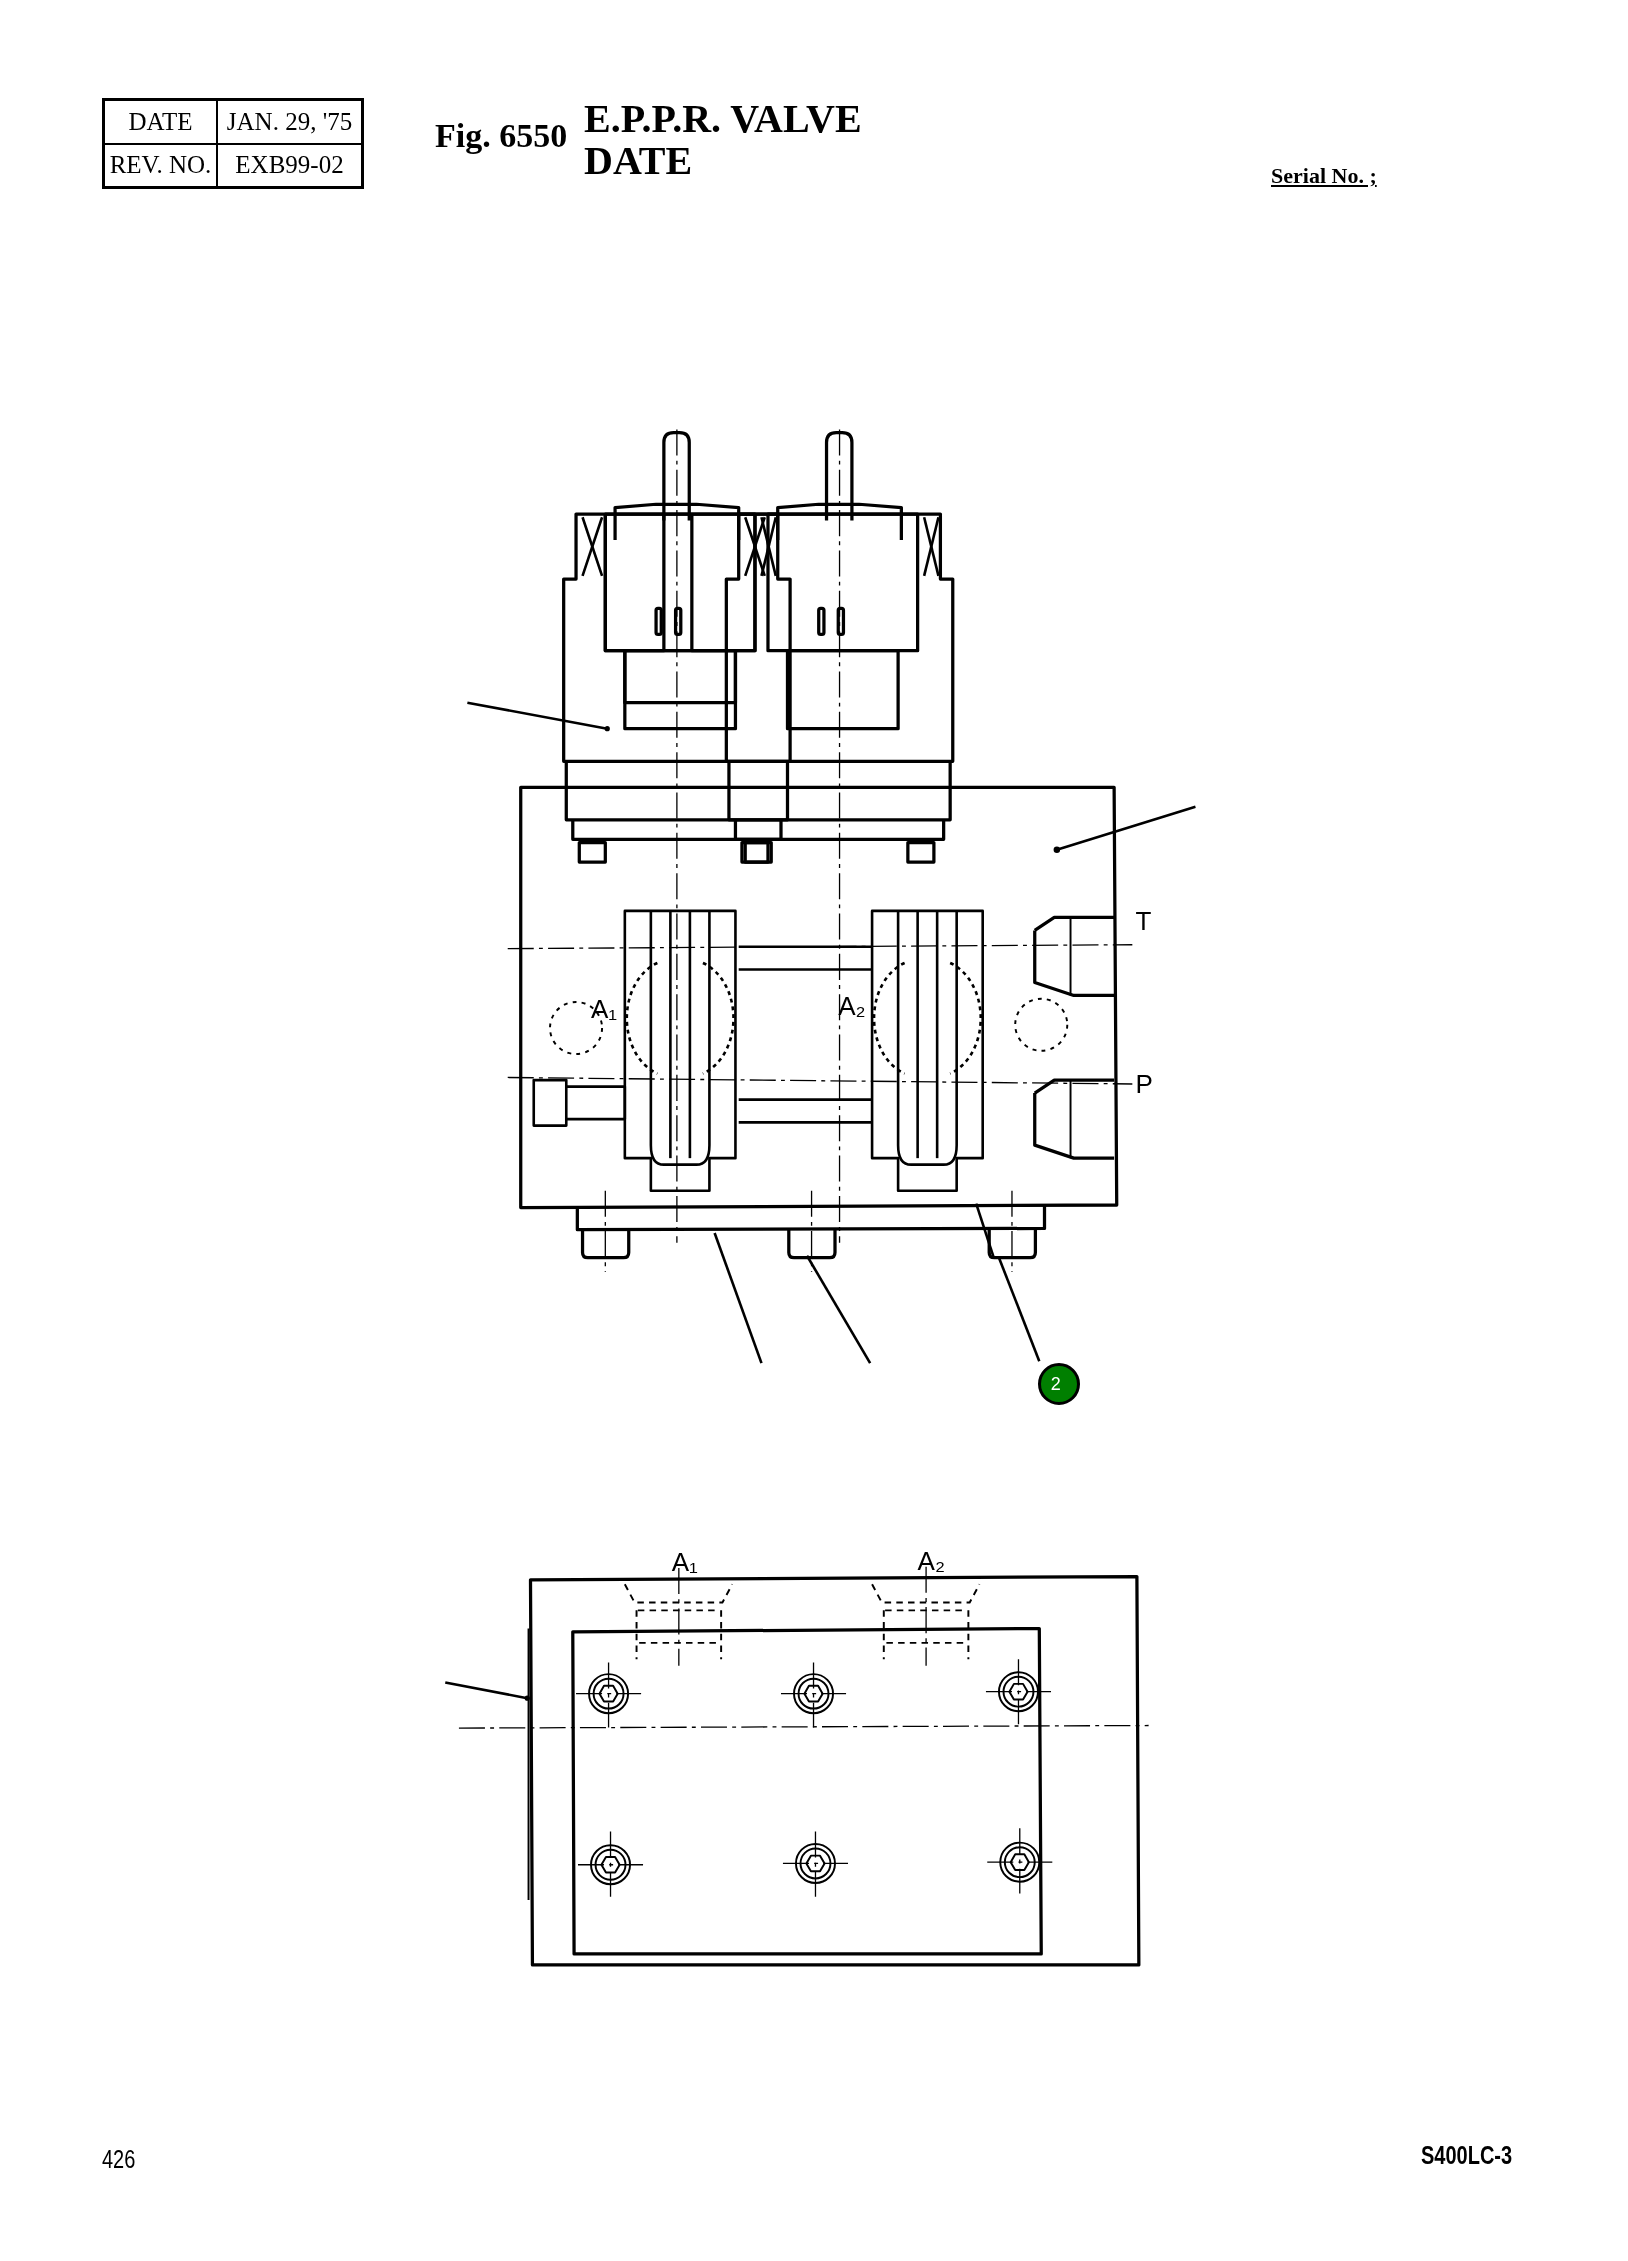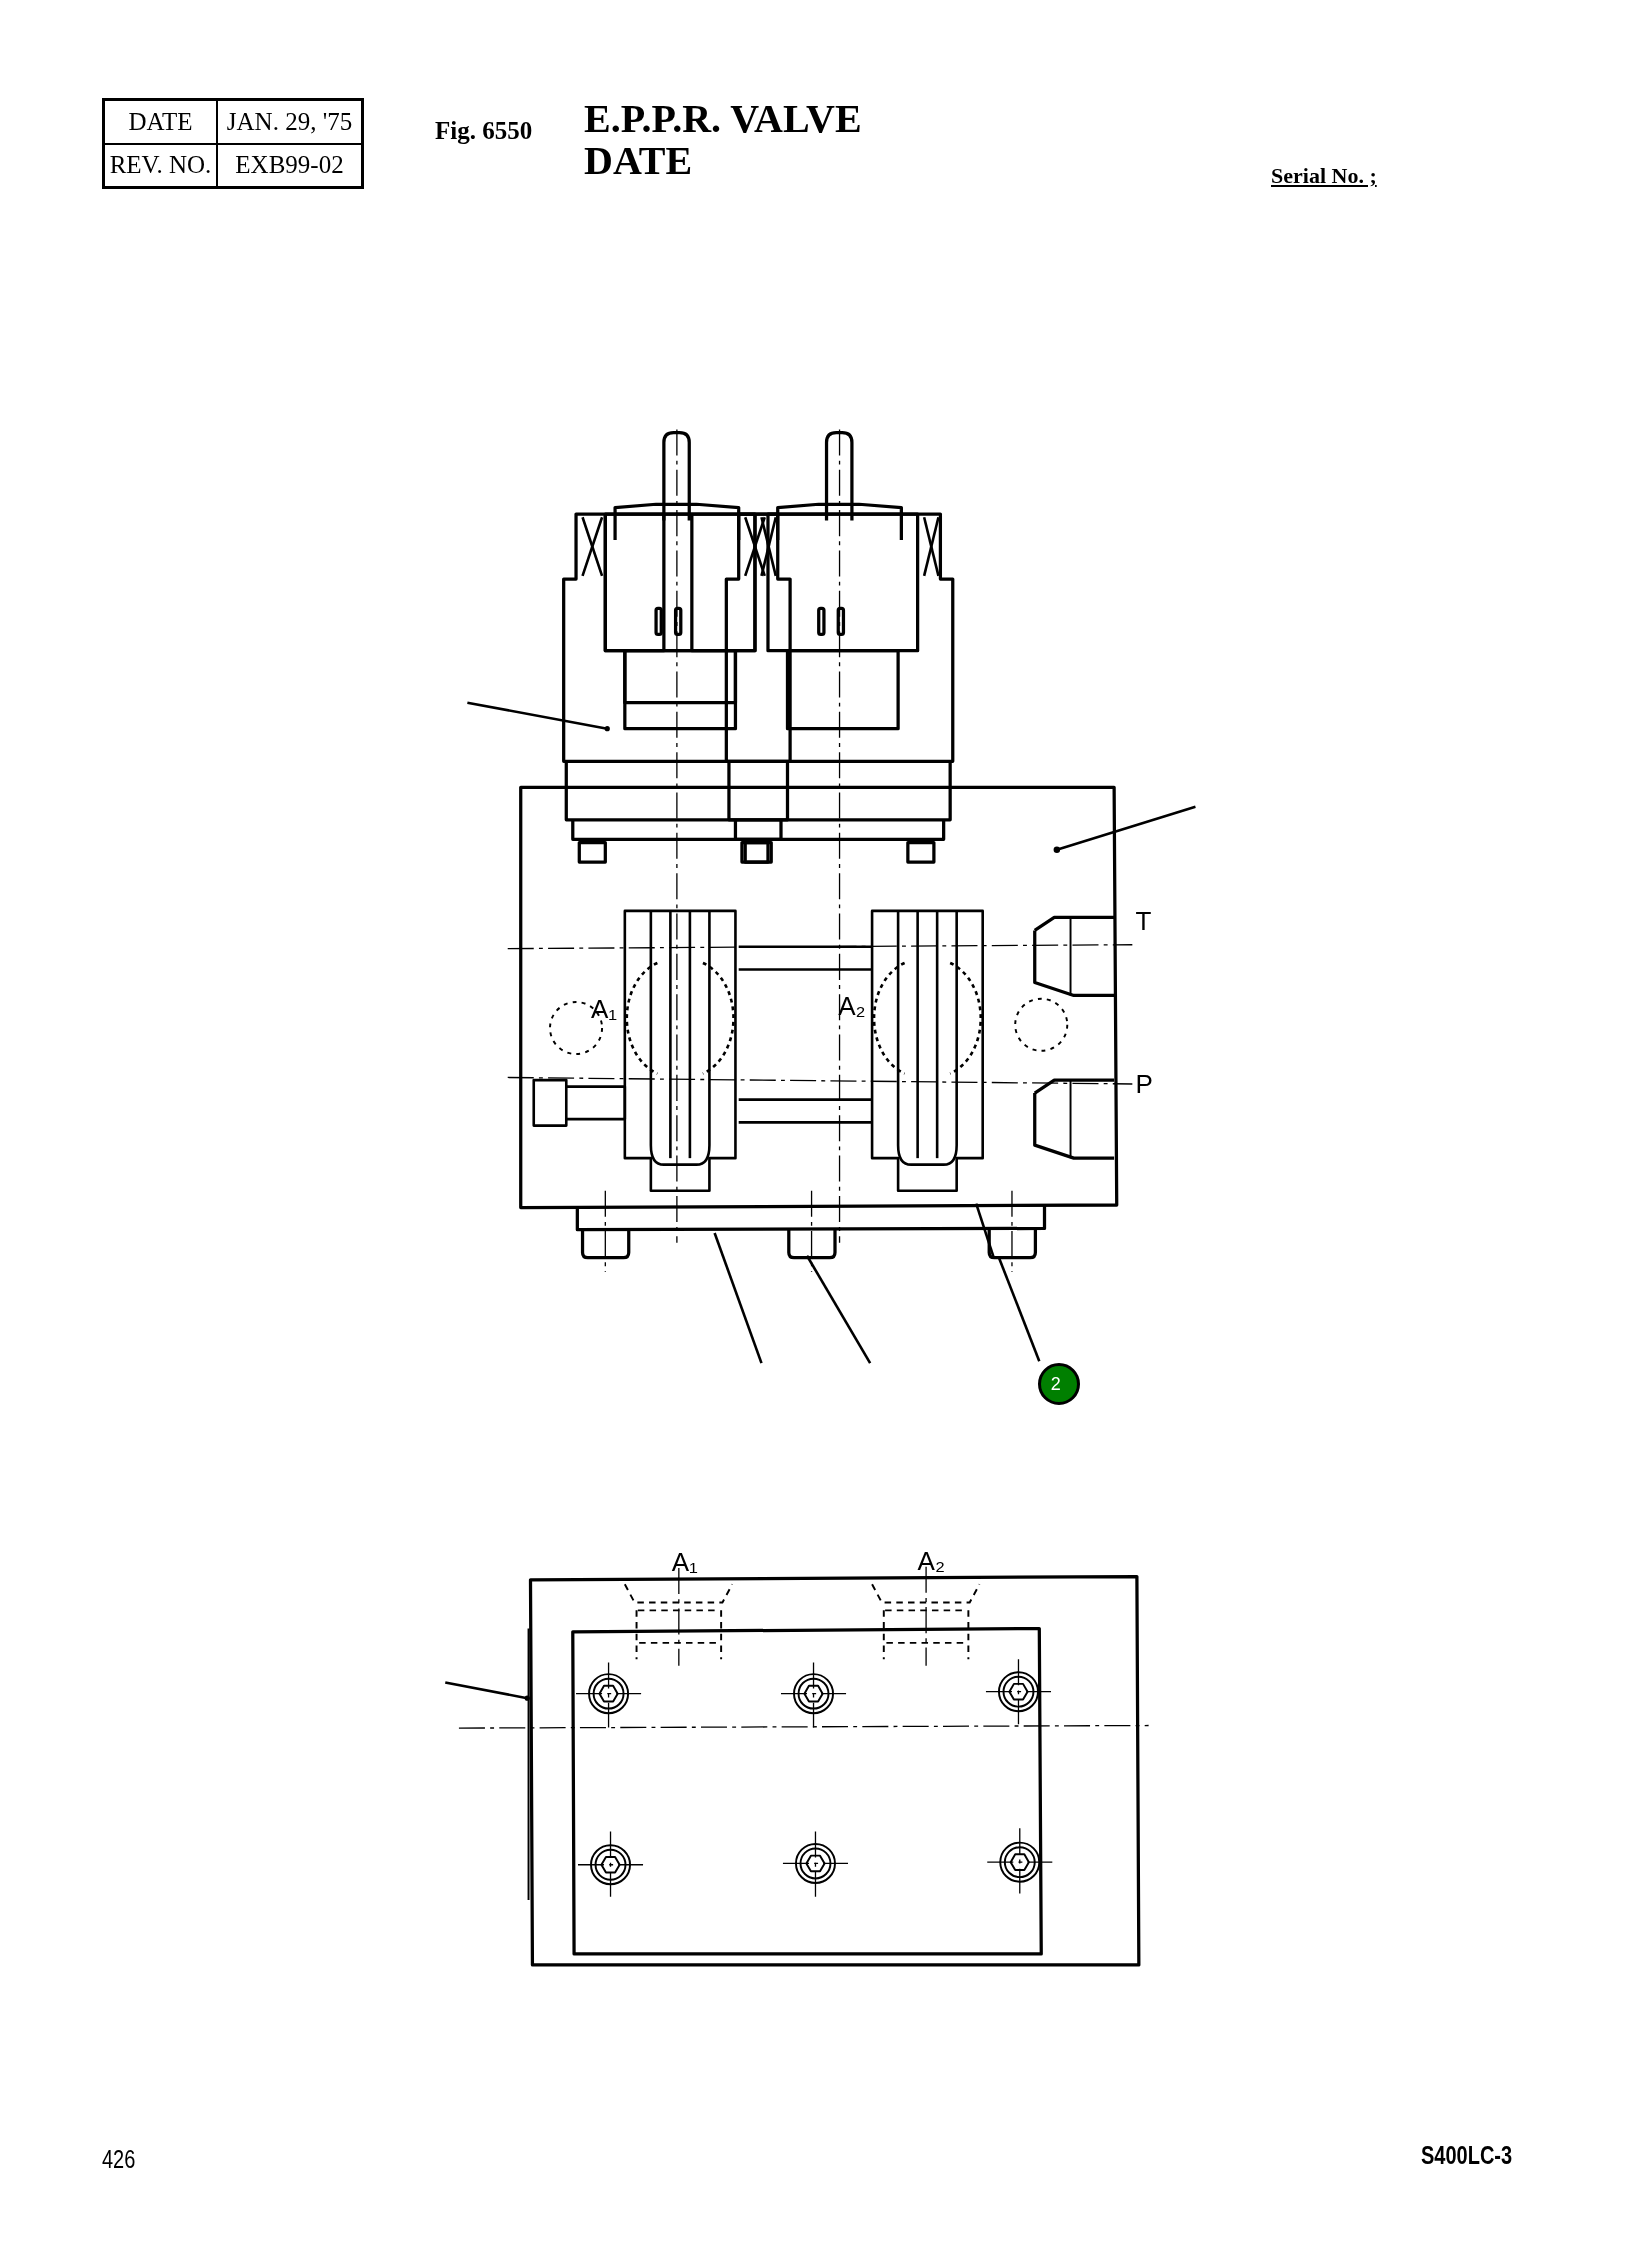--- a/index.html
+++ b/index.html
@@ -4,21 +4,21 @@
 <style>
   html, body { margin: 0; padding: 0; background: #ffffff; }
   body { width: 1629px; height: 2261px; position: relative; overflow: hidden; font-family: "Liberation Serif", serif; color: #000; }
   .abs { position: absolute; }
 
   
   .rev-table { left: 102px; top: 98px; width: 262px; height: 91px; border: 3.3px solid #000; border-collapse: collapse; box-sizing: border-box; }
   .rev-table td { border: 2px solid #000; font-family: "Liberation Serif", serif; font-size: 25px; text-align: center; padding: 0; height: 40px; }
   .rev-table td.lbl { width: 111px; }
 
-  .fig-no { left: 435px; top: 117px; font-family: "Liberation Serif", serif; font-weight: bold; font-size: 25px; }
+  .fig-no { left: 435px; top: 117px; font-family: "Liberation Serif", serif; font-weight: bold; font-size: 34px; }
   .fig-title { left: 584px; top: 98px; font-family: "Liberation Serif", serif; font-weight: bold; font-size: 40px; line-height: 42px; }
   .serial { left: 1271px; top: 163px; font-family: "Liberation Serif", serif; font-weight: bold; font-size: 22px; text-decoration: underline; }
 
   .page-no { left: 102px; top: 2145px; font-family: "Liberation Sans", sans-serif; font-size: 25px; transform: scaleX(0.8); transform-origin: left top; }
   .model { left: 1421px; top: 2141px; font-family: "Liberation Sans", sans-serif; font-weight: bold; font-size: 25px; transform: scaleX(0.8); transform-origin: left top; }
 
   .drawing { left: 0; top: 0; width: 1629px; height: 2261px; pointer-events: none; }
   .drawing text { font-family: "Liberation Sans", sans-serif; }
 
   .callout { width: 42px; height: 42px; border-radius: 50%; background: #007f00; border: 3.3px solid #000; box-sizing: border-box; color: #fff; font-family: "Liberation Sans", sans-serif; font-size: 18px; display: flex; align-items: center; justify-content: center; padding-right: 6.5px; cursor: pointer; }

